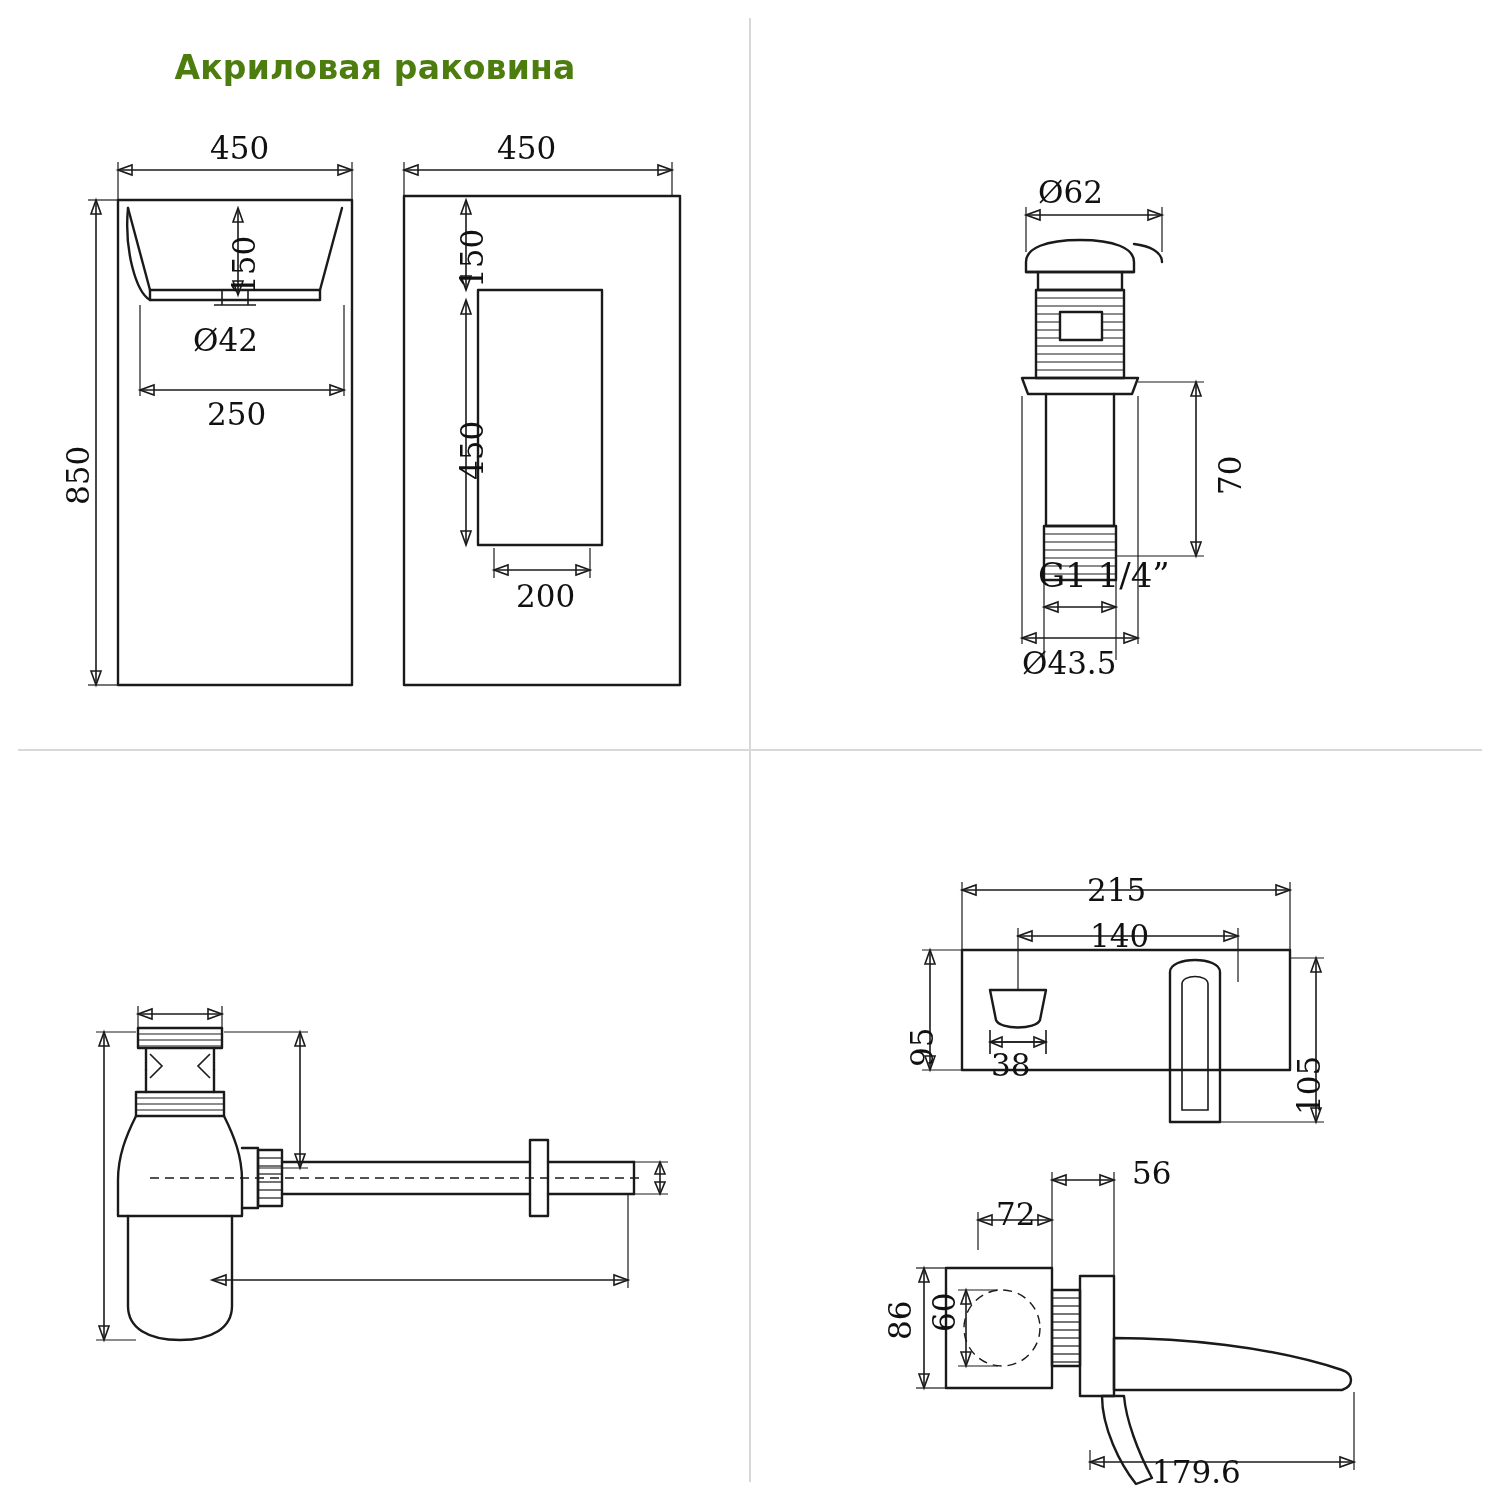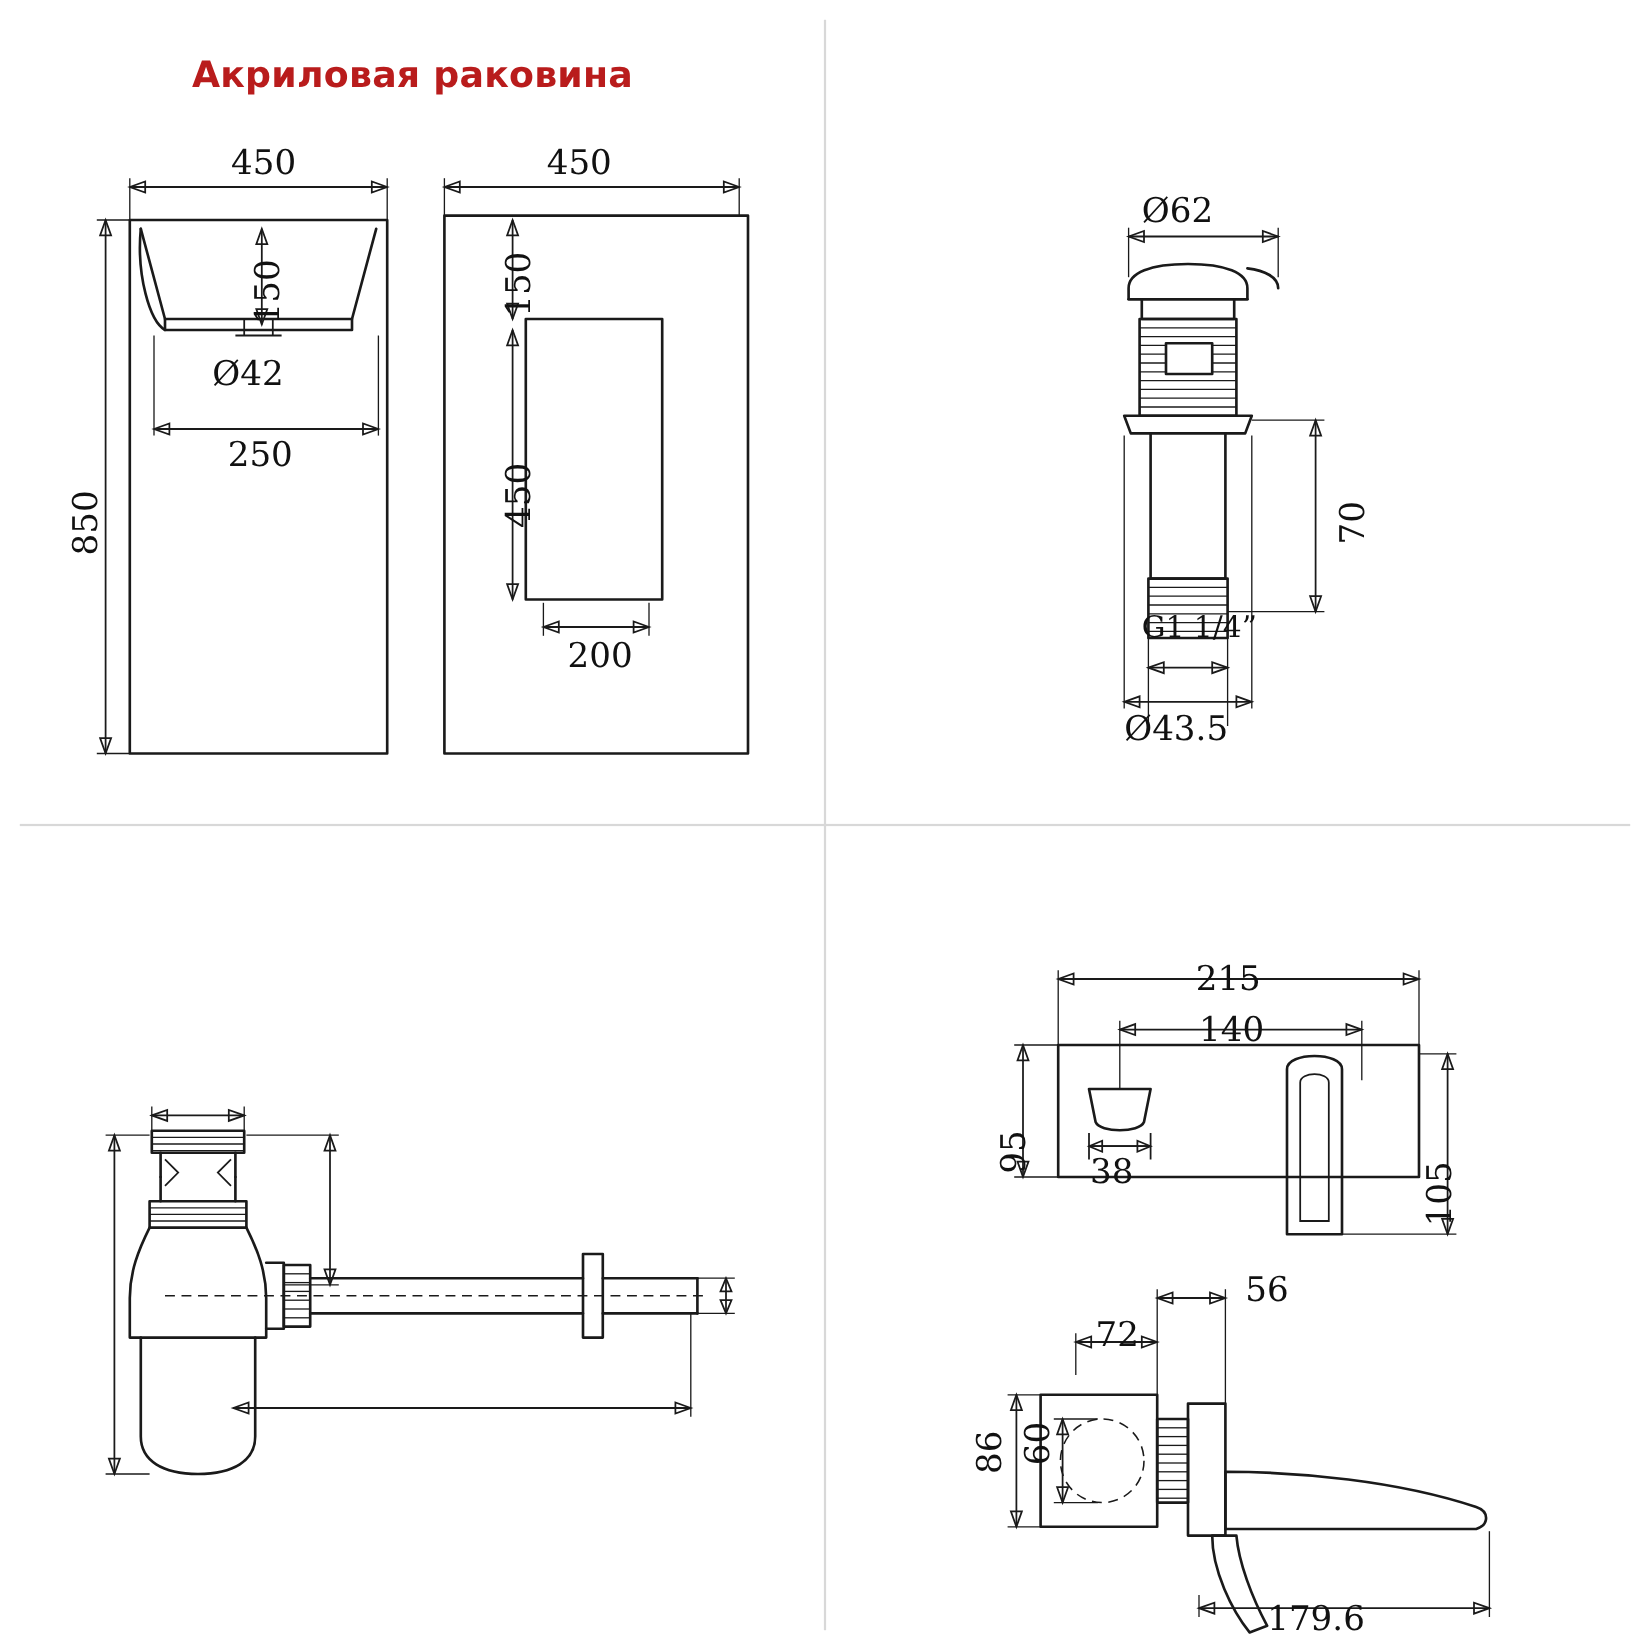--- a/index.html
+++ b/index.html
@@ -46,42 +46,42 @@
     background: #d8d8d8;
   }
 
   .panel-title {
     position: absolute;
     width: 100%;
     text-align: center;
     font-weight: bold;
     font-size: 33px;
     letter-spacing: 0.2px;
-    color: #b91c1c;
+    color: #4d7c0f;
   }
   .q-tl .panel-title { top: 48px; }
   .q-tr .panel-title { top: 48px; }
 
   svg { position: absolute; left: 0; top: 0; overflow: visible; }
   .ln  { stroke: #1a1a1a; stroke-width: 2.4; fill: none; stroke-linecap: round; stroke-linejoin: round; }
   .ln-thin { stroke: #1a1a1a; stroke-width: 1.6; fill: none; }
   .dim { stroke: #1a1a1a; stroke-width: 1.6; fill: none; }
   .ext { stroke: #1a1a1a; stroke-width: 1.2; fill: none; }
   .hatch { stroke: #1a1a1a; stroke-width: 1.2; fill: none; }
   .dash { stroke: #1a1a1a; stroke-width: 1.4; fill: none; stroke-dasharray: 9 6; }
   .fillw { fill: #ffffff; }
 
   .lbl {
     position: absolute;
     font-size: 31px;
     font-family: "DejaVu Serif", serif;
     color: #111;
     white-space: nowrap;
   }
-  .lbl.small { font-size: 27px; }
+  .lbl.small { font-size: 34px; }
   .rot90 { transform-origin: left top; transform: rotate(-90deg); }
 </style>
 </head>
 <body>
 
 <div class="sheet">
 
   <div class="divider-v"></div>
   <div class="divider-h"></div>
 

